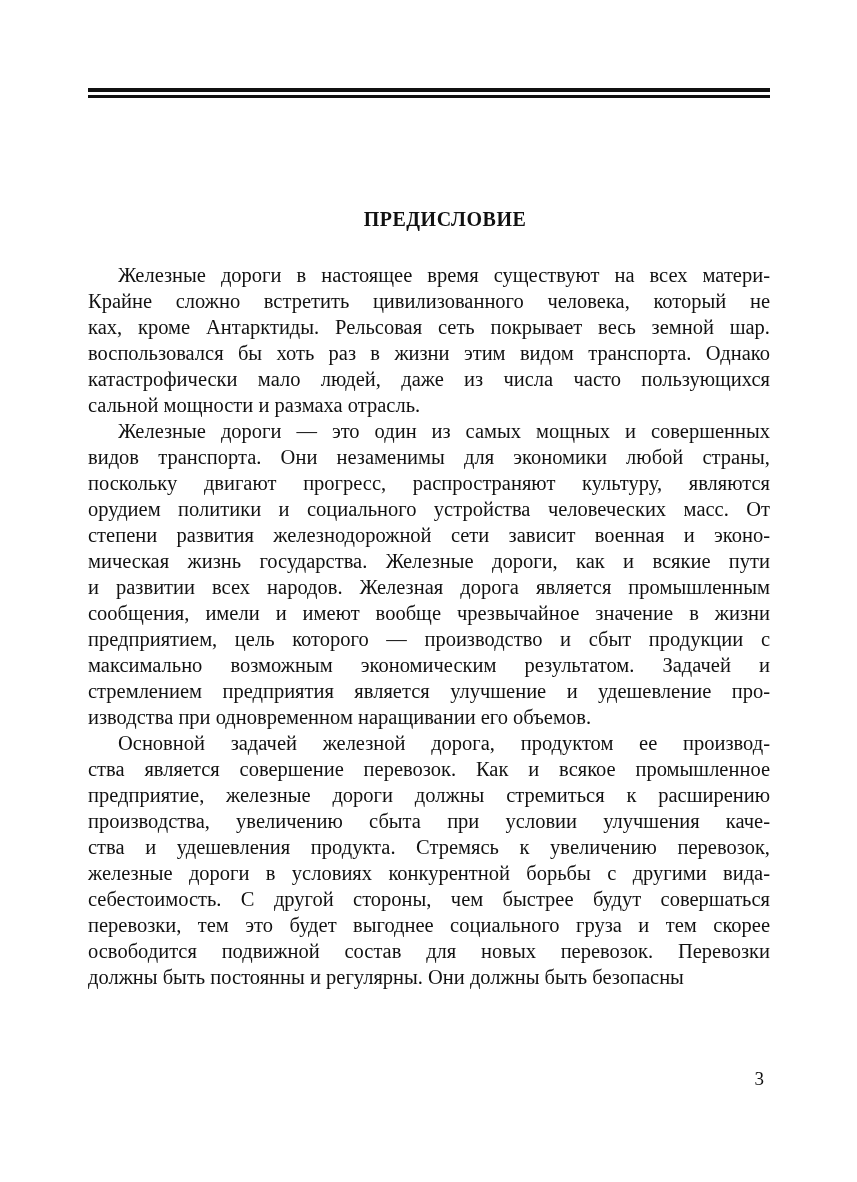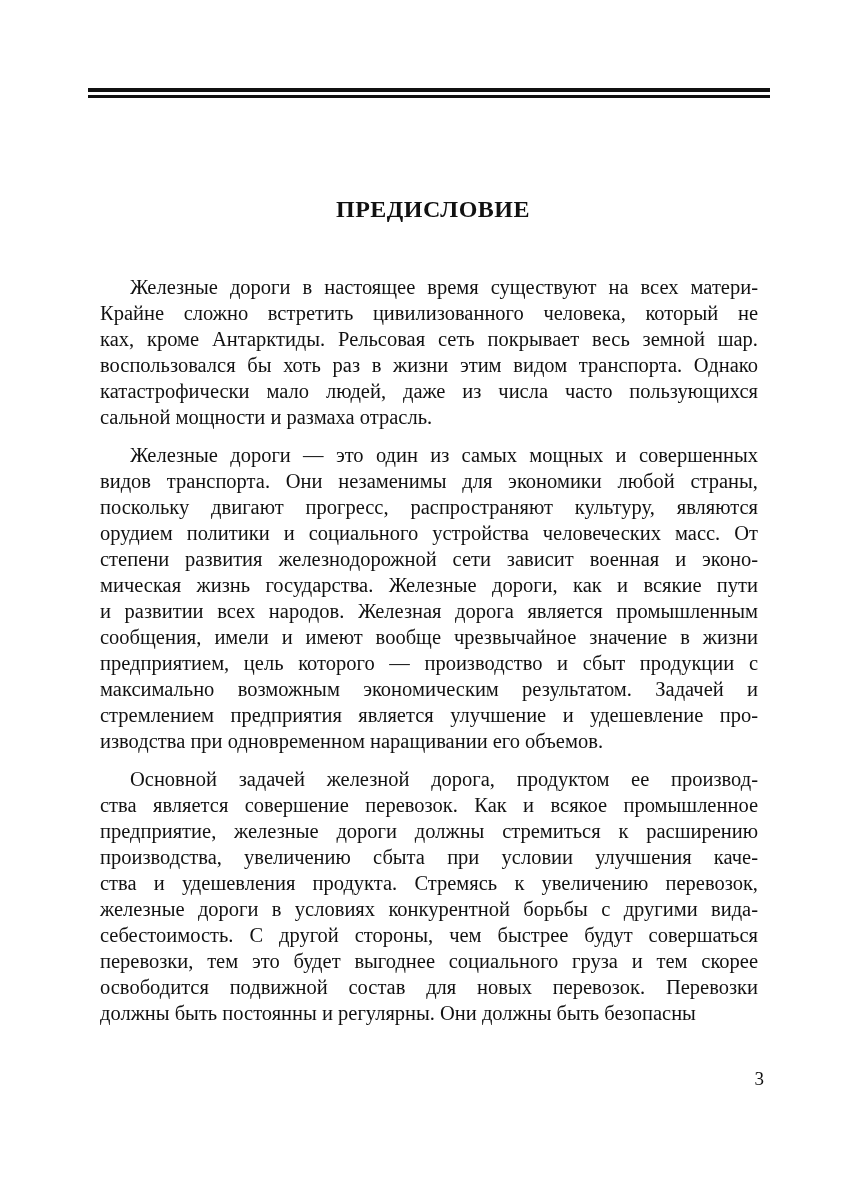--- a/index.html
+++ b/index.html
@@ -23,36 +23,36 @@
     top: 88px;
     height: 3px;              
     border-top: 4px solid #111111;
     border-bottom: 3px solid #111111;
   }
   .page-title {
     position: absolute;
     top: 192px;
     left: 88px;
     width: 682px;
-    margin: 4px;
+    margin: 16px;
     text-align: center;
-    font-size: 24px;
+    font-size: 20px;
     font-weight: bold;
     letter-spacing: 0.5px;
   }
   .page-body {
     position: absolute;
     top: 262px;
     left: 88px;
     width: 682px;
     font-size: 20.5px;
     line-height: 26px;
   }
   .para {
-    margin: 12px;
+    margin: 0;
   }
   .line {
     display: block;
     text-align: justify;
     text-align-last: justify;
     white-space: normal;
   }
   .line.first {
     text-indent: 30px;
   }

